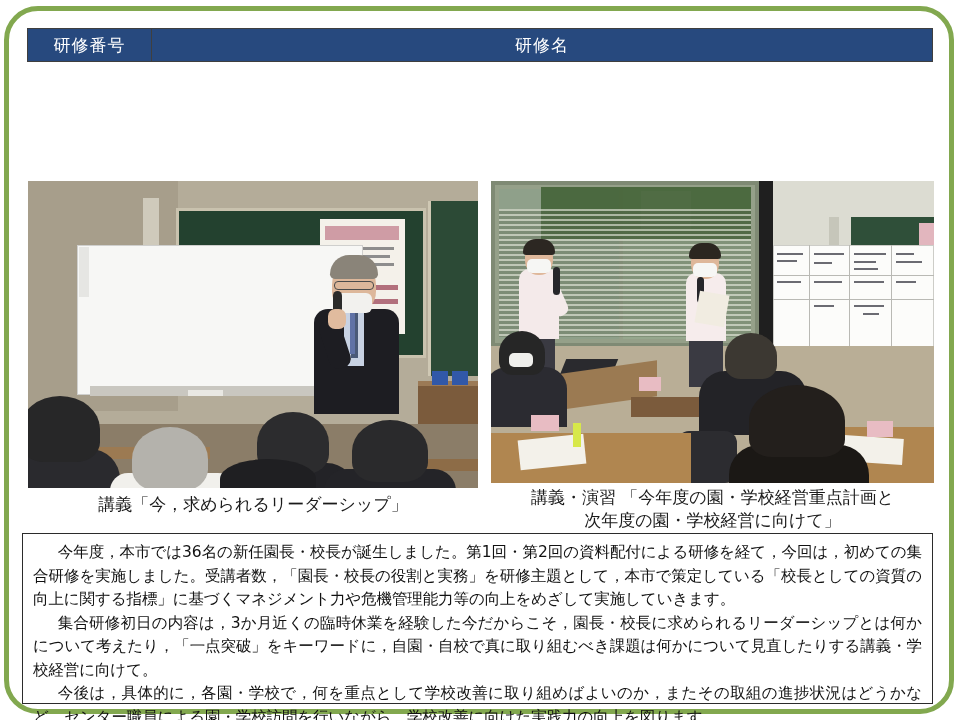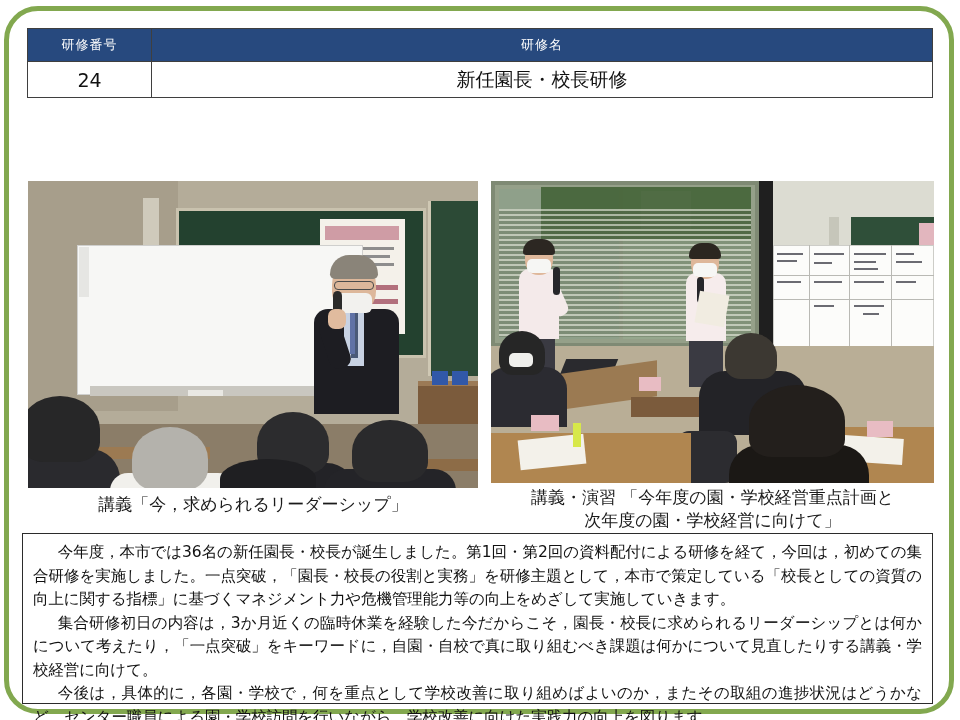--- a/index.html
+++ b/index.html
@@ -50,21 +50,21 @@
   }
   .info-table td {
     border: 1px solid #3f3f3f;
     padding: 0;
     text-align: center;
     vertical-align: middle;
   }
   .hdr {
     background: #27497e;
     color: #ffffff;
-    font-size: 13px;
+    font-size: 17px;
     letter-spacing: 1px;
     height: 32px;
   }
   .val {
     background: #ffffff;
     color: #111111;
     font-size: 19px;
     height: 35px;
   }
   .val-left {
@@ -285,24 +285,20 @@
 
   <div class="green-frame"></div>
 
   <div class="content">
 
     <table class="info-table" id="table-top">
       <tbody>
           <tr>
         <td class="hdr" style="width:123px">研修番号</td>
         <td class="hdr">研修名</td>
-      </tr>
-      <tr>
-        <td class="val">24</td>
-        <td class="val val-left">新任園長・校長研修</td>
       </tr>
     </tbody>
       </table>
 
     <table class="info-table" id="table-bottom">
       <tbody>
     </tbody>
       </table>
 
     <div class="photo" id="photo-left">
@@ -431,19 +427,19 @@
       <div class="ph-layer R-marker"></div>
       <div class="ph-layer R-s3-b"></div>
       <div class="ph-layer R-s3-h"></div>
     </div>
 
     <div class="caption" id="caption-right">講義・演習 「今年度の園・学校経営重点計画と
 次年度の園・学校経営に向けて」</div>
     <div class="caption" id="caption-left">講義「今，求められるリーダーシップ」</div>
 
     <div id="description-box">
-      <p class="para">今年度，本市では36名の新任園長・校長が誕生しました。第1回・第2回の資料配付による研修を経て，今回は，初めての集合研修を実施しました。一点突破，「園長・校長の役割と実務」を研修主題として，本市で策定している「校長としての資質の向上に関する指標」に基づくマネジメント力や危機管理能力等の向上をめざして実施していきます。</p>
+      <p class="para">今年度，本市では36名の新任園長・校長が誕生しました。第1回・第2回の資料配付による研修を経て，今回は，初めての集合研修を実施しました。受講者数，「園長・校長の役割と実務」を研修主題として，本市で策定している「校長としての資質の向上に関する指標」に基づくマネジメント力や危機管理能力等の向上をめざして実施していきます。</p>
       <p class="para">集合研修初日の内容は，3か月近くの臨時休業を経験した今だからこそ，園長・校長に求められるリーダーシップとは何かについて考えたり，「一点突破」をキーワードに，自園・自校で真に取り組むべき課題は何かについて見直したりする講義・学校経営に向けて。</p>
       <p class="para">今後は，具体的に，各園・学校で，何を重点として学校改善に取り組めばよいのか，またその取組の進捗状況はどうかなど，センター職員による園・学校訪問を行いながら，学校改善に向けた実践力の向上を図ります。</p>
     </div>
 
   </div>
 </div>
 
 </body></html>

